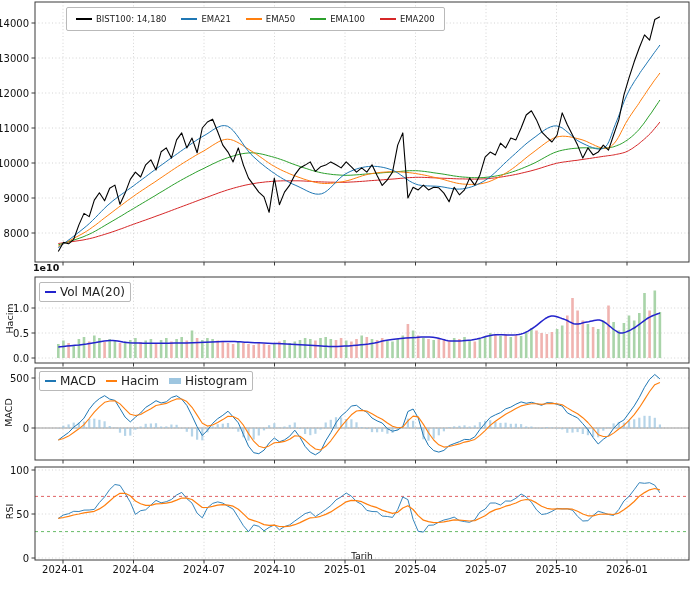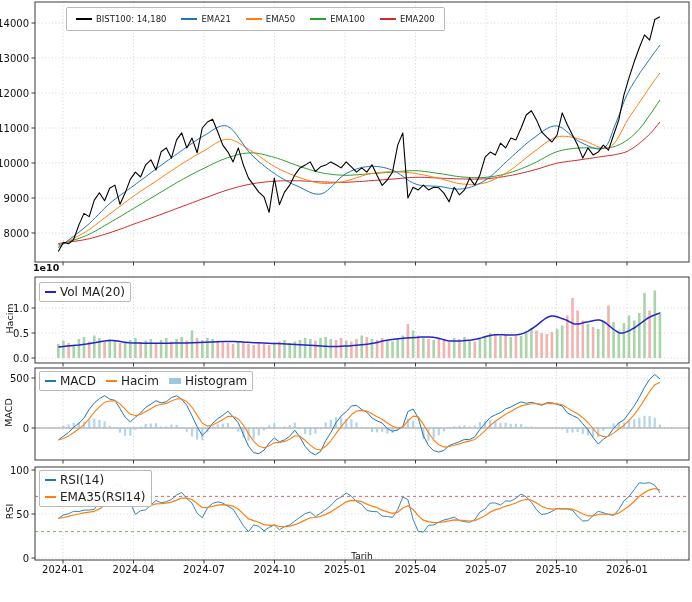--- a/index.html
+++ b/index.html
@@ -448,30 +448,20 @@
     <span class="item">
       <span class="sw" style="background: rgb(255, 127, 14);"></span>
       <span>Hacim</span>
     </span>
     <span class="item">
       <span class="swrect" style="background: rgb(158, 198, 224);"></span>
       <span>Histogram</span>
     </span>
   </div>
 
-  <div class="legend legend-sub legend-rsi">
-    <span class="item">
-      <span class="sw" style="background: rgb(31, 119, 180);"></span>
-      <span>RSI(14)</span>
-    </span>
-    <span class="item">
-      <span class="sw" style="background: rgb(255, 127, 14);"></span>
-      <span>EMA35(RSI14)</span>
-    </span>
-  </div>
 
   <div class="ylab" style="left:-31px;top:313px;">Hacim</div>
   <div class="ylab" style="left:-32px;top:407px;">MACD</div>
   <div class="ylab" style="left:-31px;top:506px;">RSI</div>
   <div class="offset-label">1e10</div>
   <div class="xlab">Tarih</div>
 
 </div>
 
 </body></html>

